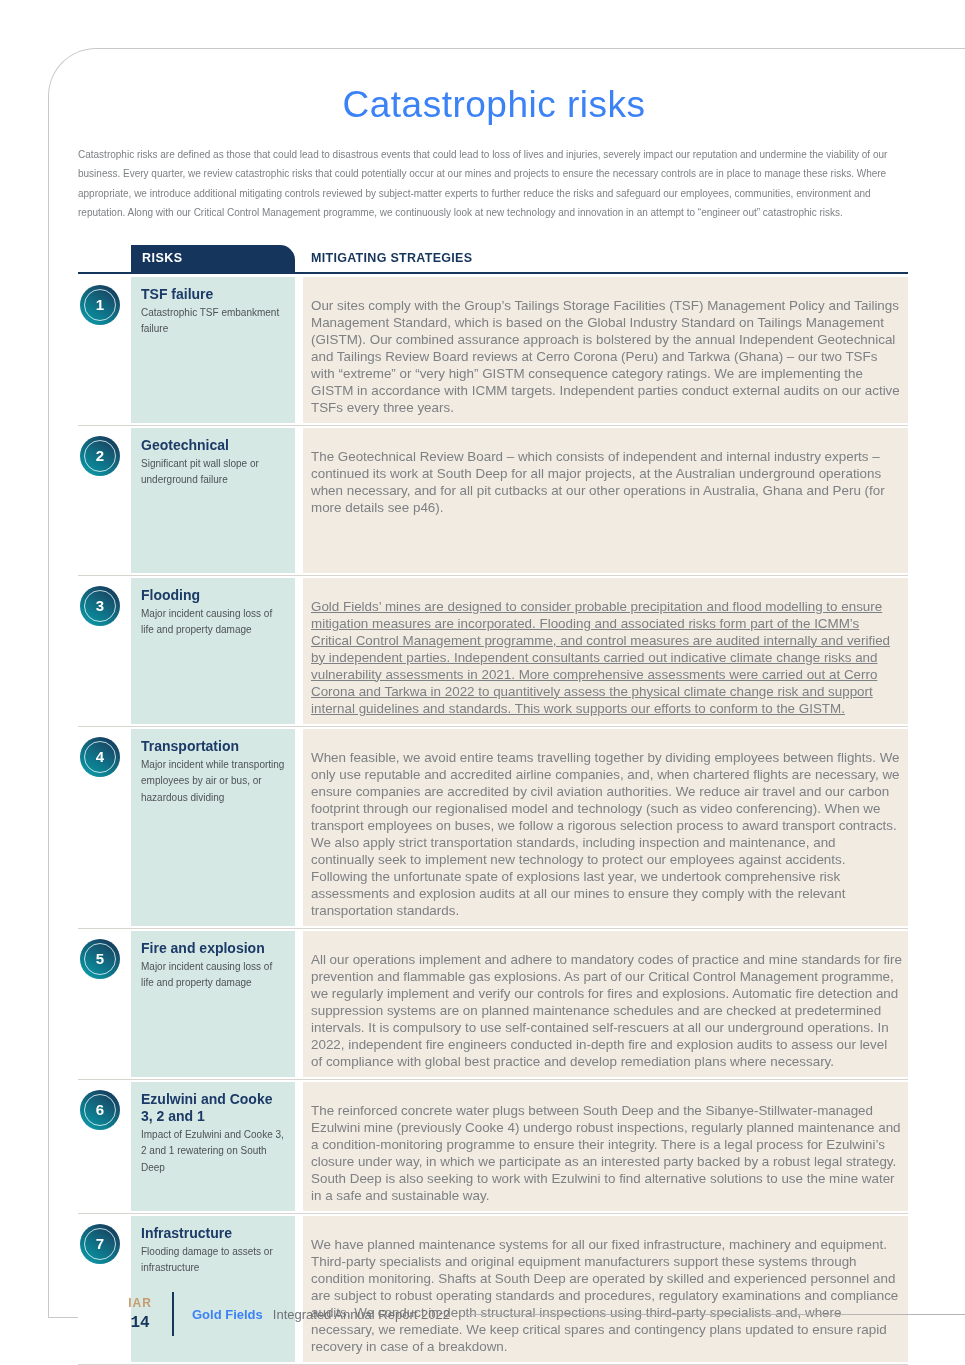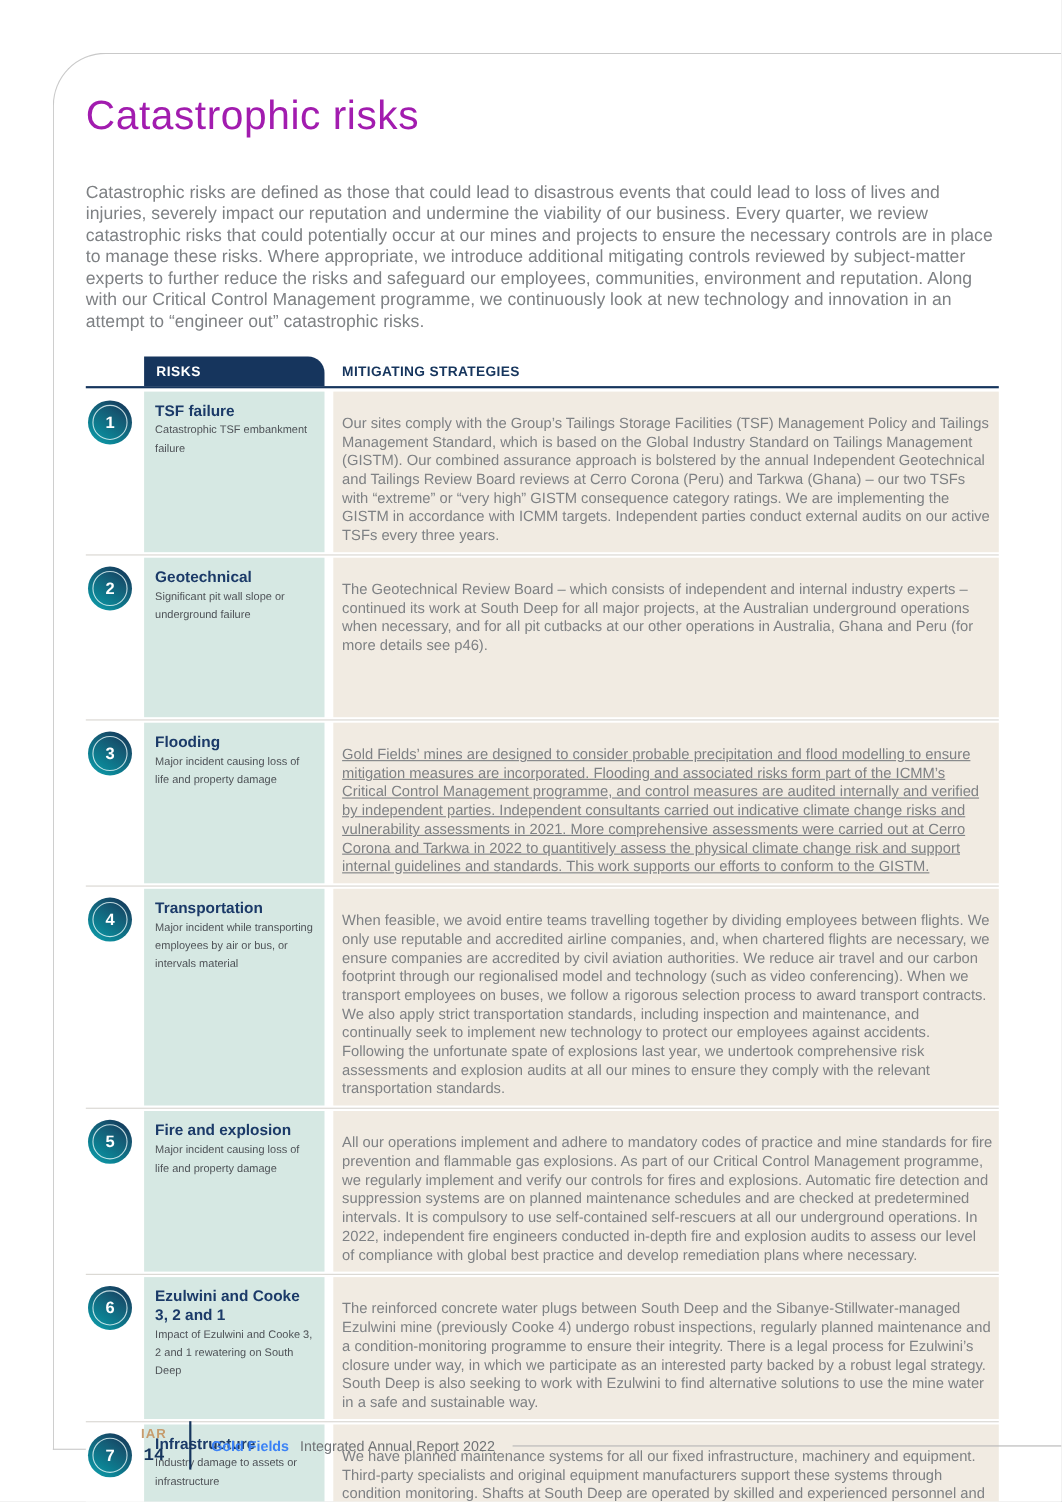--- a/index.html
+++ b/index.html
@@ -15,24 +15,24 @@
     border-top:1px solid #c9c9c9; border-left:1px solid #c9c9c9;
     border-top-left-radius:48px; pointer-events:none;
   }
   .frame::after {
     content:""; position:absolute; left:-1px; bottom:0; width:43px;
     border-bottom:1px solid #c9c9c9;
   }
   .content { position:absolute; left:78px; top:85px; width:832px; }
   .page-title {
     font-size:37px; font-weight:400; letter-spacing:0.5px;
-    color:#a21caf; line-height:1.1;
+    color:#3b82f6; line-height:1.1;text-align:center;
   }
   .intro {
-    margin-top:40px; font-size:16px; line-height:19.5px;
+    margin-top:19px; font-size:10px; line-height:19.5px;
     color:#7e8184; width:830px;
   }
   
   .risk-table { margin-top:22px; width:830px; }
   .thead {
     display:grid; grid-template-columns:53px 164px 613px;
     border-bottom:2.5px solid #16355d; height:29px;
   }
   .risks-tab {
     grid-column:2; background:#16355d; border-top-right-radius:15px;
@@ -155,21 +155,21 @@
     <div class="sep"></div>
 
     <div class="trow">
       <div class="badge-cell">
         <div class="badge">
             <span>4</span>
           </div>
       </div>
       <div class="risk-cell">
         <div class="risk-title">Transportation</div>
-        <div class="risk-sub">Major incident while transporting employees by air or bus, or intervals material</div>
+        <div class="risk-sub">Major incident while transporting employees by air or bus, or hazardous dividing</div>
       </div>
       <div class="strat-cell">When feasible, we avoid entire teams travelling together by dividing employees between flights. We only use reputable and accredited airline companies, and, when chartered flights are necessary, we ensure companies are accredited by civil aviation authorities. We reduce air travel and our carbon footprint through our regionalised model and technology (such as video conferencing). When we transport employees on buses, we follow a rigorous selection process to award transport contracts. We also apply strict transportation standards, including inspection and maintenance, and continually seek to implement new technology to protect our employees against accidents. Following the unfortunate spate of explosions last year, we undertook comprehensive risk assessments and explosion audits at all our mines to ensure they comply with the relevant transportation standards.</div>
     </div>
     <div class="sep"></div>
 
     <div class="trow">
       <div class="badge-cell">
         <div class="badge">
             <span>5</span>
           </div>
@@ -197,21 +197,21 @@
     <div class="sep"></div>
 
     <div class="trow">
       <div class="badge-cell">
         <div class="badge">
             <span>7</span>
           </div>
       </div>
       <div class="risk-cell">
         <div class="risk-title">Infrastructure</div>
-        <div class="risk-sub">Industry damage to assets or infrastructure</div>
+        <div class="risk-sub">Flooding damage to assets or infrastructure</div>
       </div>
       <div class="strat-cell">We have planned maintenance systems for all our fixed infrastructure, machinery and equipment. Third-party specialists and original equipment manufacturers support these systems through condition monitoring. Shafts at South Deep are operated by skilled and experienced personnel and are subject to robust operating standards and procedures, regulatory examinations and compliance audits. We conduct in-depth structural inspections using third-party specialists and, where necessary, we remediate. We keep critical spares and contingency plans updated to ensure rapid recovery in case of a breakdown.</div>
     </div>
     <div class="sep"></div>
   </div>
 </div>
 
 <div class="footer">
   <div class="pageno">
     <div class="iar">IAR</div>

